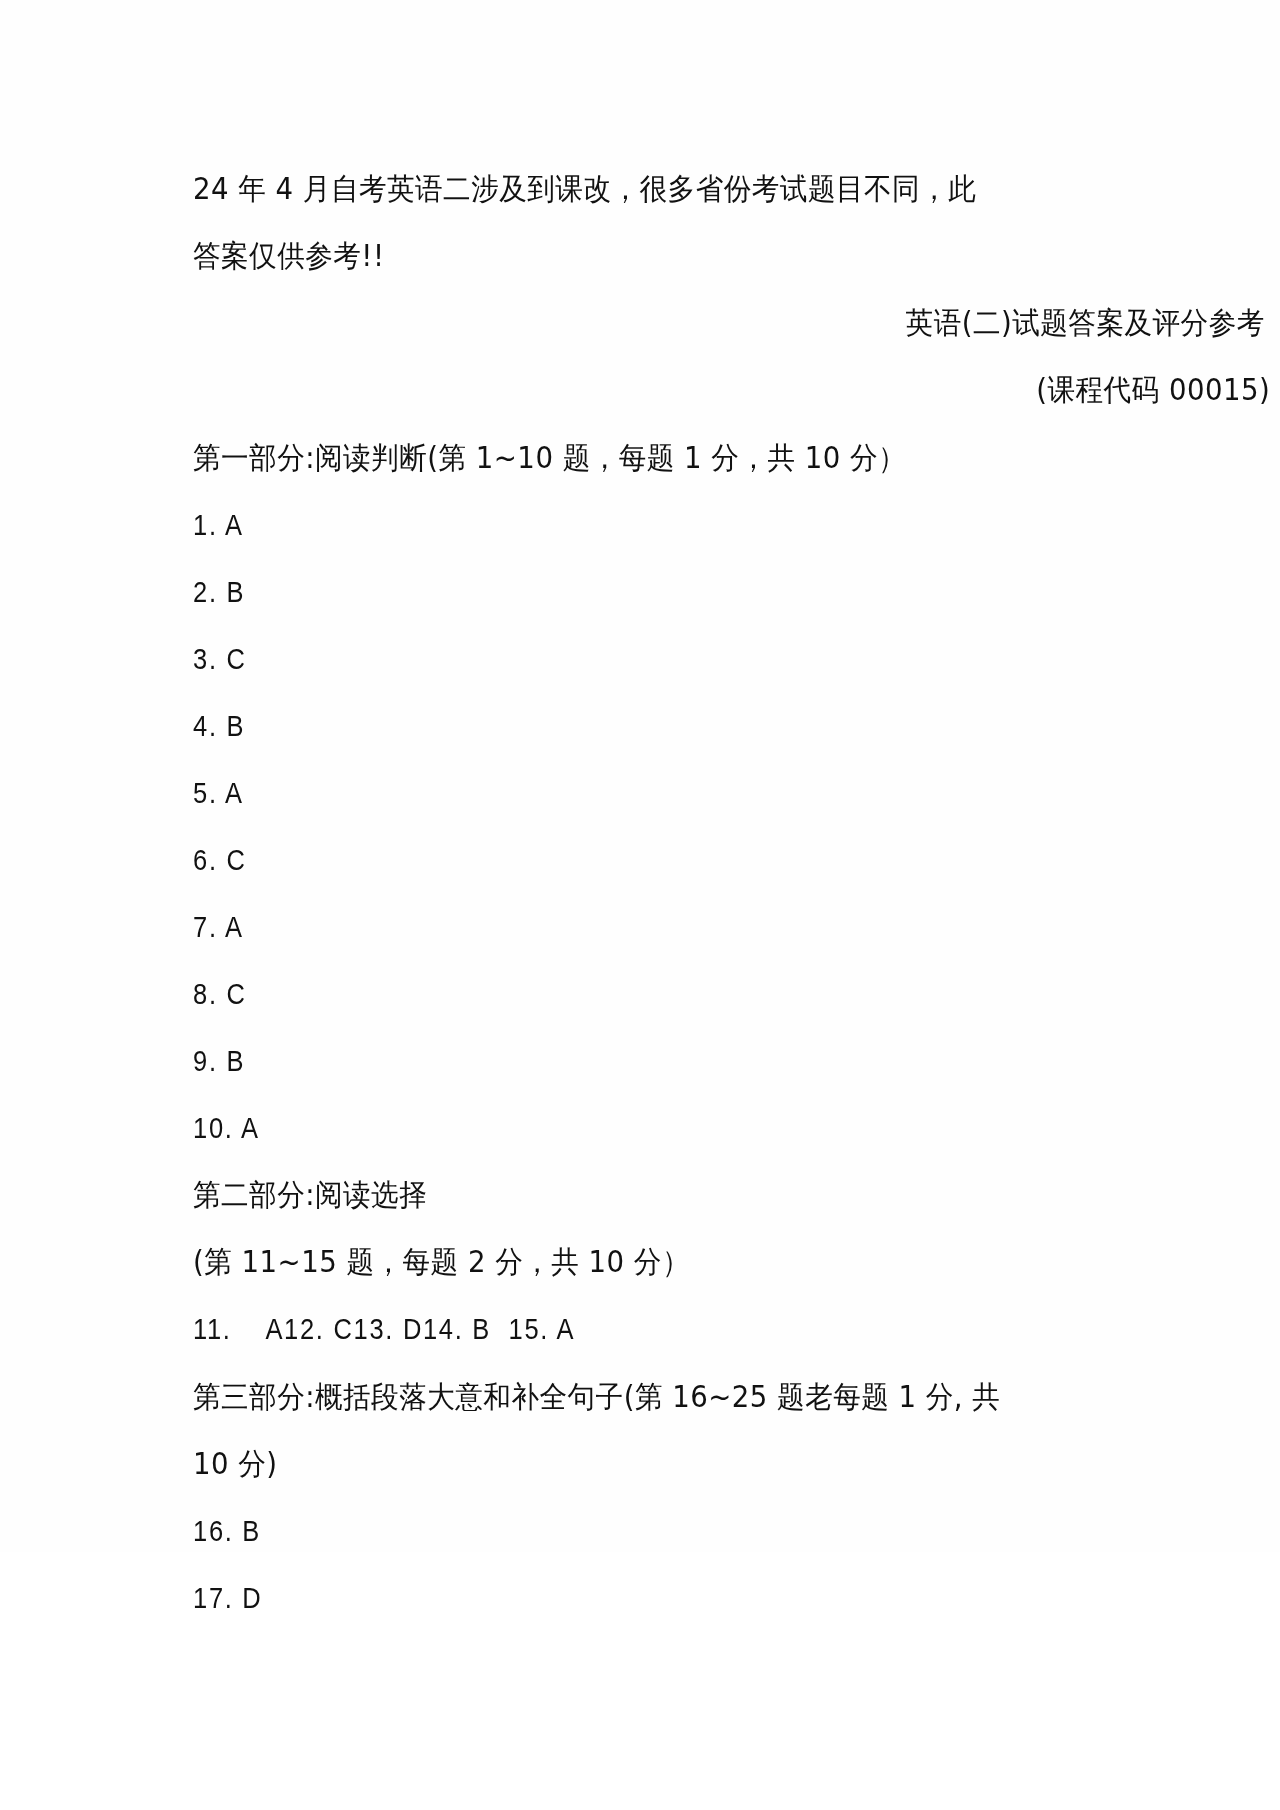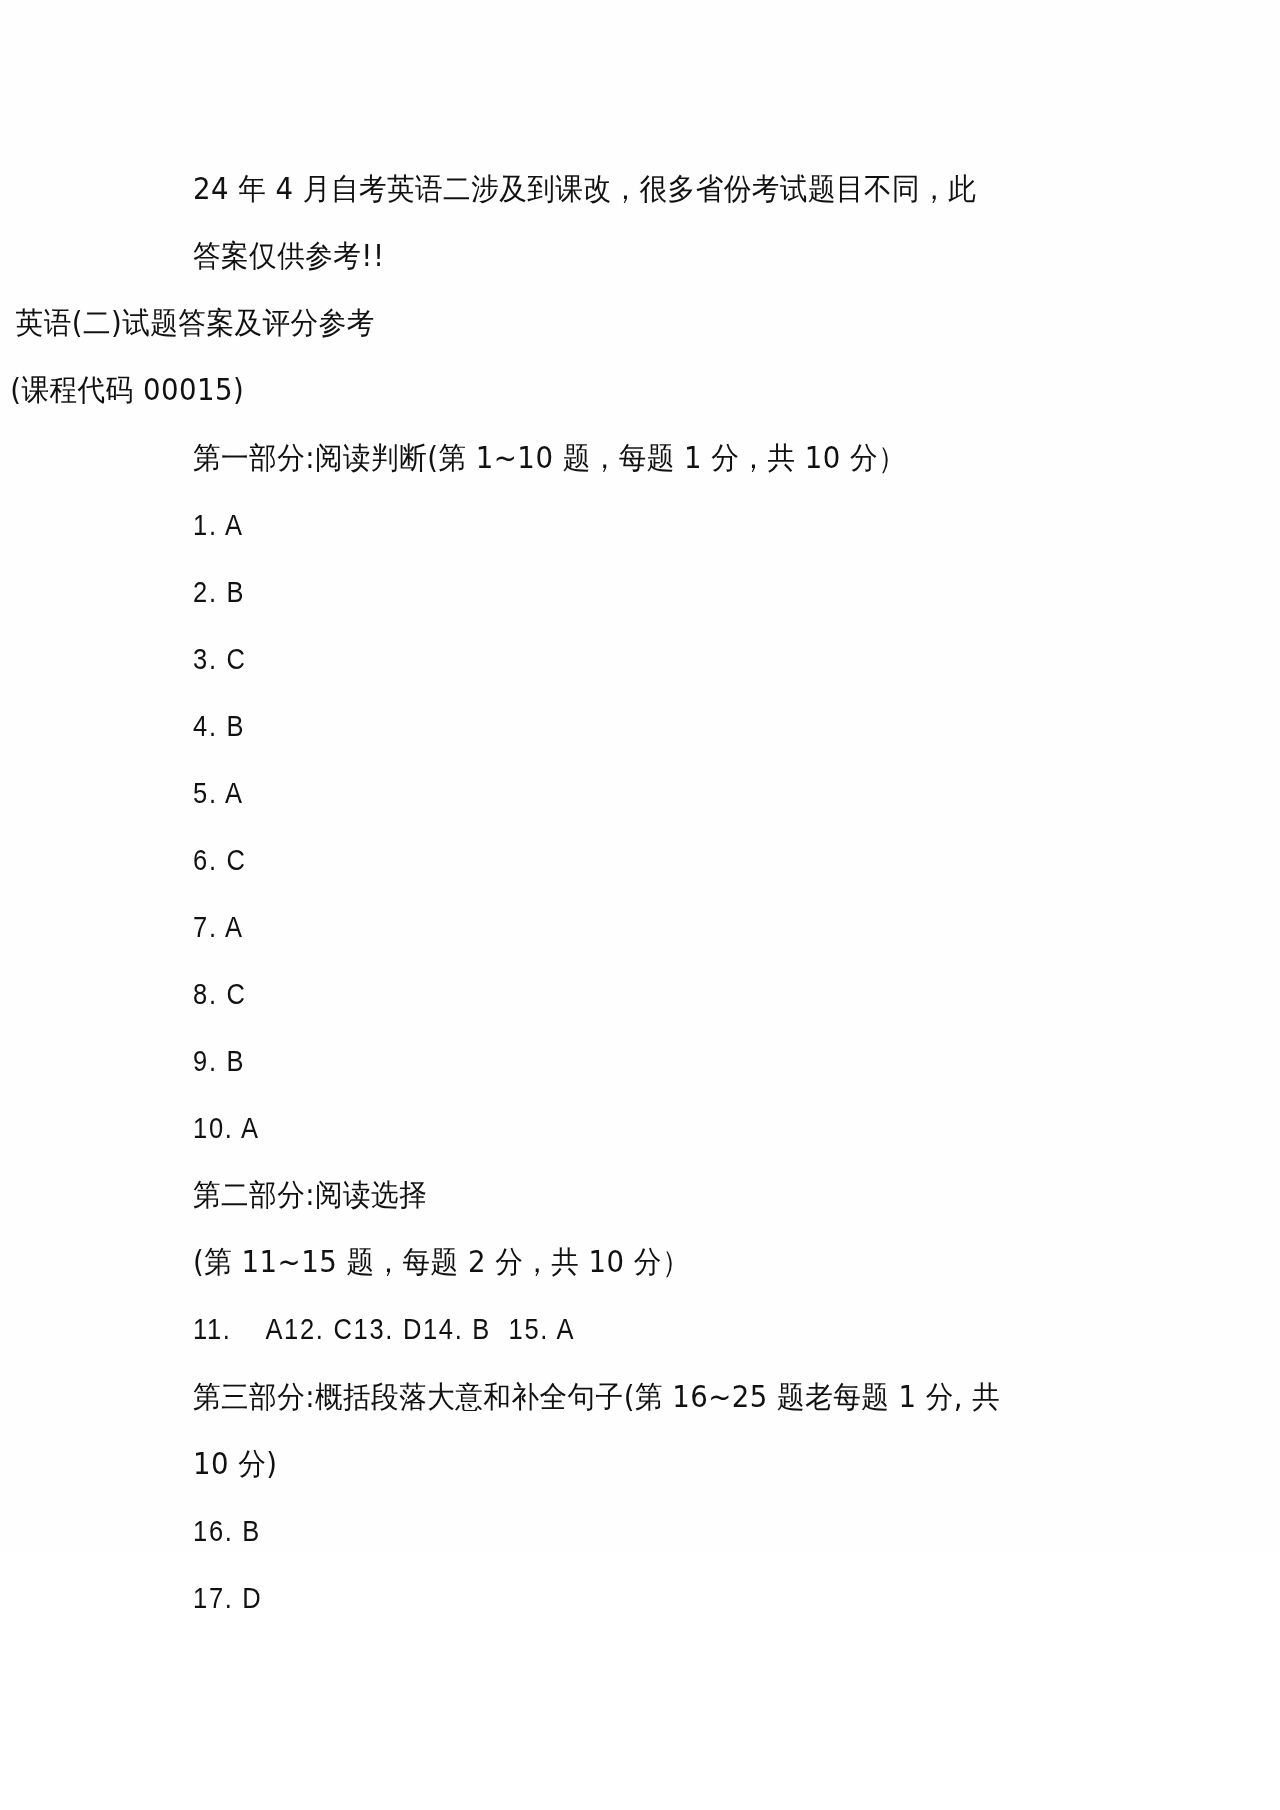--- a/index.html
+++ b/index.html
@@ -35,21 +35,21 @@
       transform-origin: left center;
     }
     .mono {
       font-family: "Liberation Sans", "DejaVu Sans", sans-serif;
       transform: scaleX(0.85);
       letter-spacing: 2px;
     }
     .center {
       left: 0;
       width: 1280px;
-      text-align: left;
+      text-align: right;
       transform: none;
     }
     .center span {
       display: inline-block;
       transform: scaleX(0.92);
     }
   </style>
 </head>
 <body>
 

